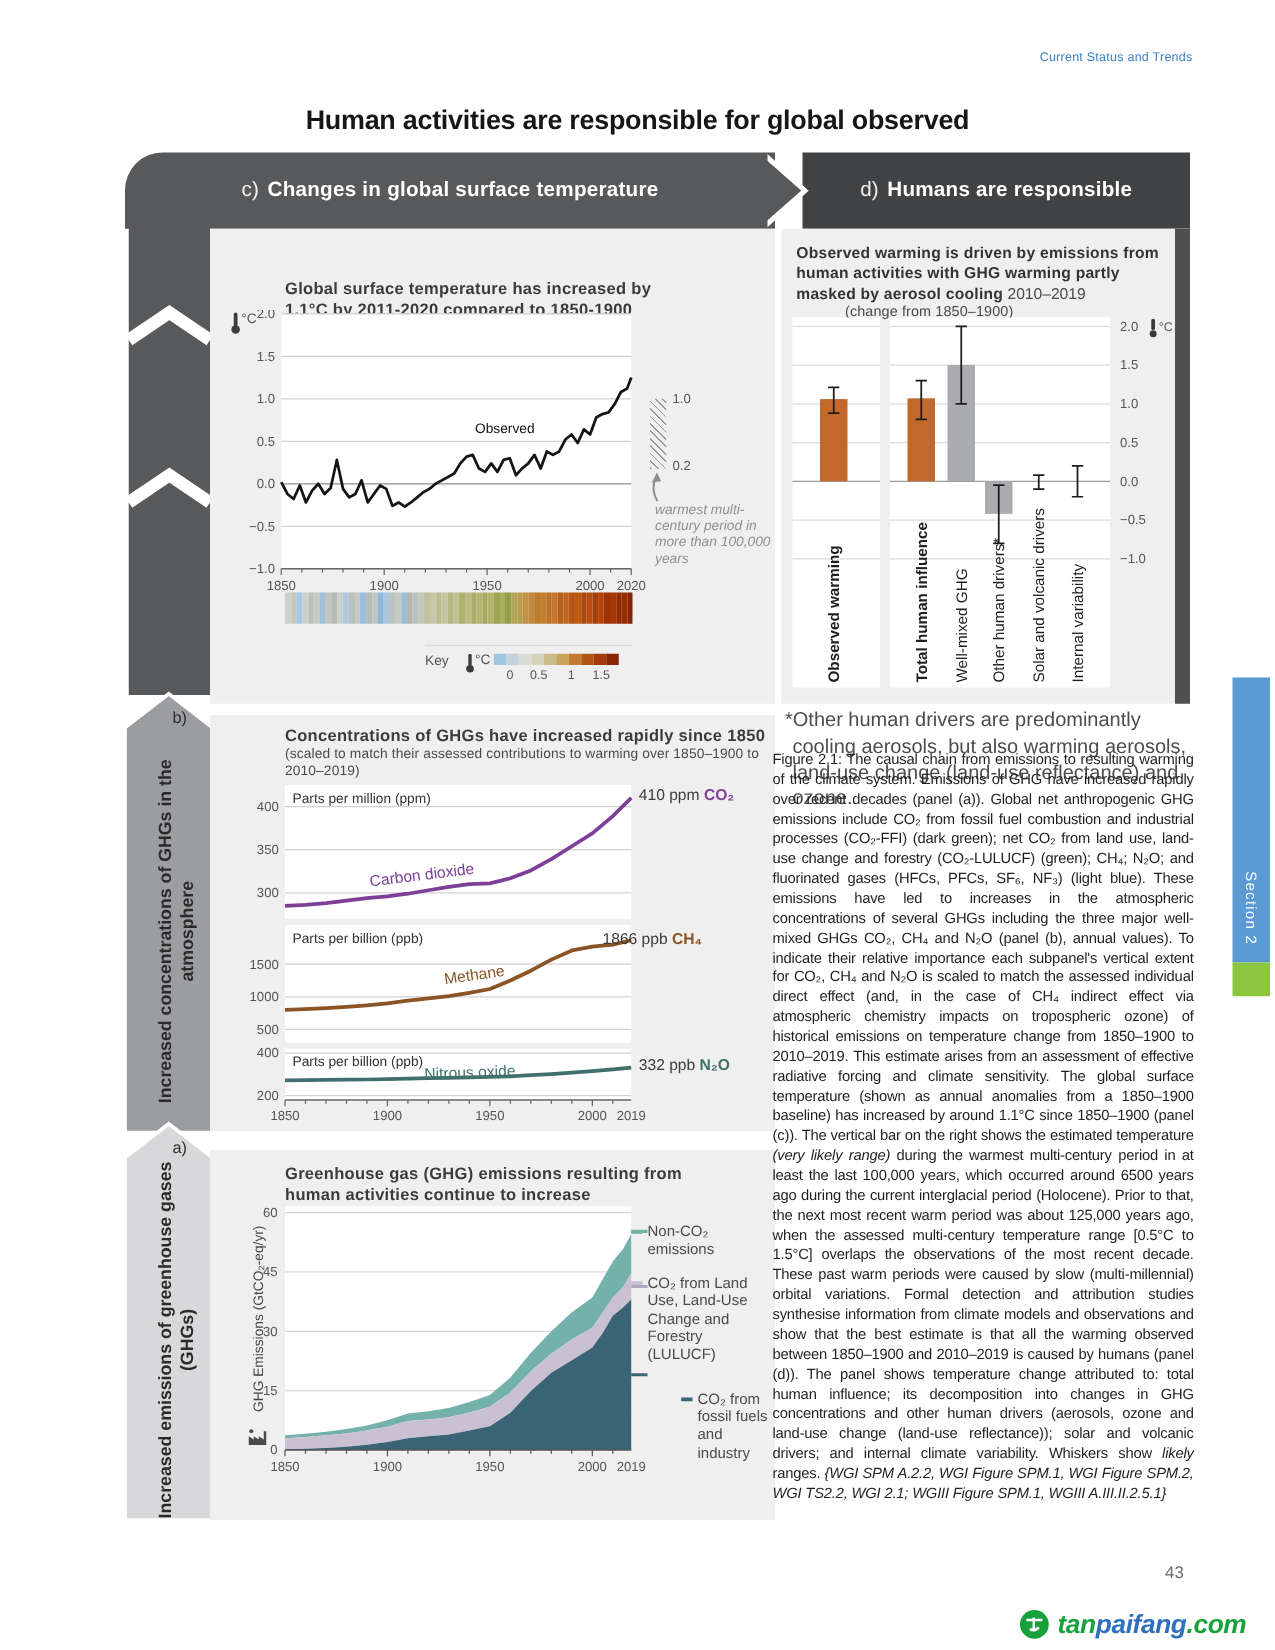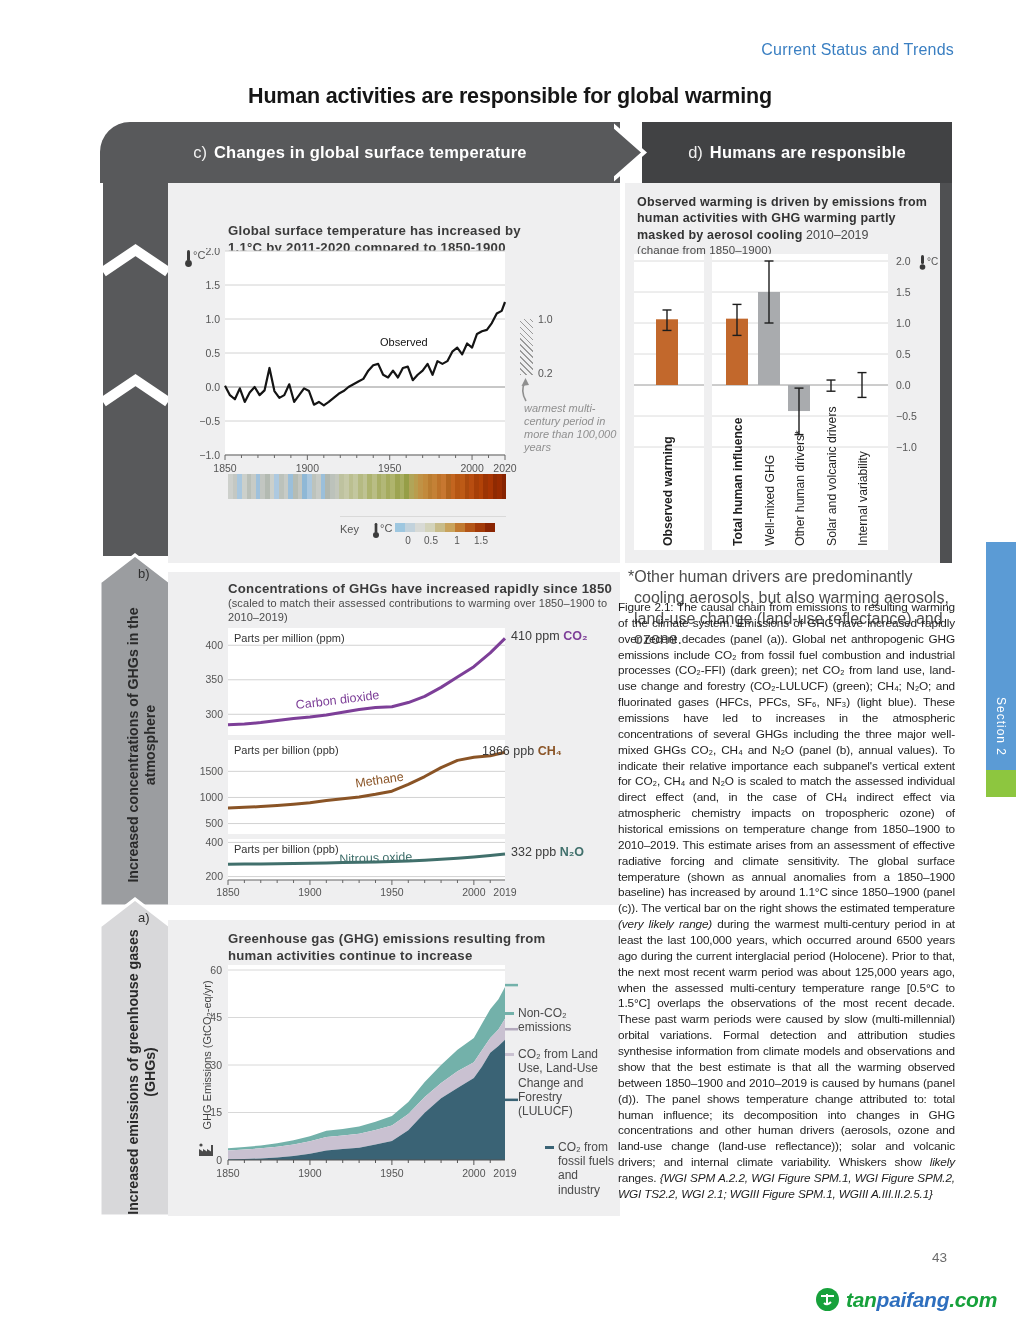--- a/index.html
+++ b/index.html
@@ -1,19 +1,19 @@
 <!DOCTYPE html>
 <html><head>
 <meta charset="utf-8">
 <style>
   html,body{margin:0;padding:0;background:#fff;}
   body{width:1020px;height:1320px;position:relative;font-family:"Liberation Sans",sans-serif;color:#222;overflow:hidden;}
   .abs{position:absolute;}
   svg{font-family:"Liberation Sans",sans-serif;}
-  .hdr{color:#3a7fc2;font-size:16px;letter-spacing:.2px;}
+  .hdr{color:#3a7fc2;font-size:10px;letter-spacing:.2px;}
   .main-title{left:0;right:0;top:84px;text-align:center;font-size:21.5px;font-weight:700;color:#161616;letter-spacing:-.2px;}
   .banner{height:61px;display:flex;align-items:center;justify-content:center;color:#fff;font-size:16.5px;}
   .banner .pfx{font-weight:300;margin-right:7px;opacity:.92;}
   .banner .lbl{font-weight:700;letter-spacing:.2px;}
   .panel-bg{background:#efeff0;}
   .ptitle{font-weight:700;font-size:13.2px;color:#3b3b3b;letter-spacing:.25px;line-height:1.3;}
   .psub{font-weight:400;font-size:11px;color:#4a4a4a;letter-spacing:.1px;line-height:1.3;}
   .unit{font-size:11px;color:#555;}
   .handnote{font-style:italic;font-size:11px;color:#8f8f8f;line-height:1.18;}
   .sideband-label{font-weight:700;font-size:14.2px;color:#2a2a2a;text-align:center;line-height:1.22;transform:rotate(-90deg);}
@@ -36,21 +36,21 @@
   .logo{display:flex;align-items:center;font-weight:800;font-style:italic;font-size:21px;letter-spacing:-.3px;}
   .logo .green{color:#17a13b;}
   .logo .blue{color:#2e6fbe;}
   .ticklbl{font-size:10px;color:#555;position:absolute;}
 </style>
 </head>
 <body>
 
 <div class="abs hdr" style="top:41px;right:66px;">Current Status and Trends</div>
 
-<div class="abs main-title">Human activities are responsible for global warming</div>
+<div class="abs main-title">Human activities are responsible for global observed</div>
 
 <svg class="abs" style="left:100px;top:150px;" width="70" height="412">
   <rect x="3" y="0" width="65" height="406" fill="#58595b"></rect>
   <polyline points="3,122 35.5,100 68,122" fill="none" stroke="#fff" stroke-width="10"></polyline>
   <polyline points="3,252 35.5,230 68,252" fill="none" stroke="#fff" stroke-width="10"></polyline>
 </svg>
 
 <div class="abs banner" style="left:100px;top:122px;width:520px;background:#58595b;border-radius:30px 0 0 0;">
   <span class="pfx">c)</span>
   <span class="lbl">Changes in global surface temperature</span>
@@ -219,21 +219,21 @@
 <div id="key-ticks" class="abs" style="left:395px;top:535px;width:100px;height:12px;">
     <span class="ticklbl" style="left: 5px; top: 0px; width: 16px; text-align: center;">0</span>
     <span class="ticklbl" style="left: 28px; top: 0px; width: 16px; text-align: center;">0.5</span>
     <span class="ticklbl" style="left: 54px; top: 0px; width: 16px; text-align: center;">1</span>
     <span class="ticklbl" style="left: 78px; top: 0px; width: 16px; text-align: center;">1.5</span>
   </div>
 
 <div class="abs" style="left:637px;top:194px;width:302px;font-size:12.5px;line-height:1.3;">
   <span style="font-weight:700;color:#333;letter-spacing:.2px;">Observed warming is driven by emissions from human activities with GHG warming partly masked by aerosol cooling</span>
   <span style="color:#4a4a4a;">2010–2019</span>
-  <div class="psub" style="font-size:11.5px;">(change from 1850–1900)</div>
+  <div class="psub" style="font-size:11.5px;margin-left:39px;">(change from 1850–1900)</div>
 </div>
 
 <svg id="attr-svg" class="abs" style="left:630px;top:250px;" width="322" height="310">
     <rect x="4" y="4" width="70" height="296" fill="#fff"></rect>
     <rect x="82" y="4" width="176" height="296" fill="#fff"></rect>
     <line x1="4" y1="11" x2="74" y2="11" stroke="#dcdcdc"></line>
     <line x1="82" y1="11" x2="258" y2="11" stroke="#dcdcdc"></line>
     <text x="266" y="14.5" font-size="10.5" fill="#555">2.0</text>
     <line x1="4" y1="42" x2="74" y2="42" stroke="#dcdcdc"></line>
     <line x1="82" y1="42" x2="258" y2="42" stroke="#dcdcdc"></line>
@@ -415,21 +415,21 @@
     <text x="50" y="222" font-size="10.5" fill="#555" text-anchor="middle">1850</text>
     <text x="131.9526627218935" y="222" font-size="10.5" fill="#555" text-anchor="middle">1900</text>
     <text x="213.90532544378698" y="222" font-size="10.5" fill="#555" text-anchor="middle">1950</text>
     <text x="295.85798816568047" y="222" font-size="10.5" fill="#555" text-anchor="middle">2000</text>
     <text x="327" y="222" font-size="10.5" fill="#555" text-anchor="middle">2019</text>
     <line x1="327" y1="30.099999999999994" x2="340" y2="30.099999999999994" stroke="#73b1aa" stroke-width="2.5"></line>
     <line x1="327" y1="74.21666666666667" x2="340" y2="74.21666666666667" stroke="#b3a9bd" stroke-width="2.5"></line>
     <line x1="327" y1="144.83333333333334" x2="340" y2="144.83333333333334" stroke="#3a6375" stroke-width="2.5"></line>
   </svg>
 
-<div id="emis-legend" class="abs" style="left:505px;top:1006px;width:112px;">
+<div id="emis-legend" class="abs" style="left:505px;top:978px;width:112px;">
     <div class="legend-item" style="margin-top: 0px;">
       <span class="mark" style="background: rgb(115, 177, 170);"></span>
       <span class="ltxt">Non-CO₂ emissions</span>
     </div>
     <div class="legend-item" style="margin-top: 6px;">
       <span class="mark" style="background: rgb(201, 193, 209);"></span>
       <span class="ltxt">CO₂ from Land Use, Land-Use Change and Forestry (LULUCF)</span>
     </div>
     <div class="legend-item" style="margin-top: 22px; padding-left: 40px;">
       <span class="mark" style="background: rgb(58, 99, 117);"></span>

